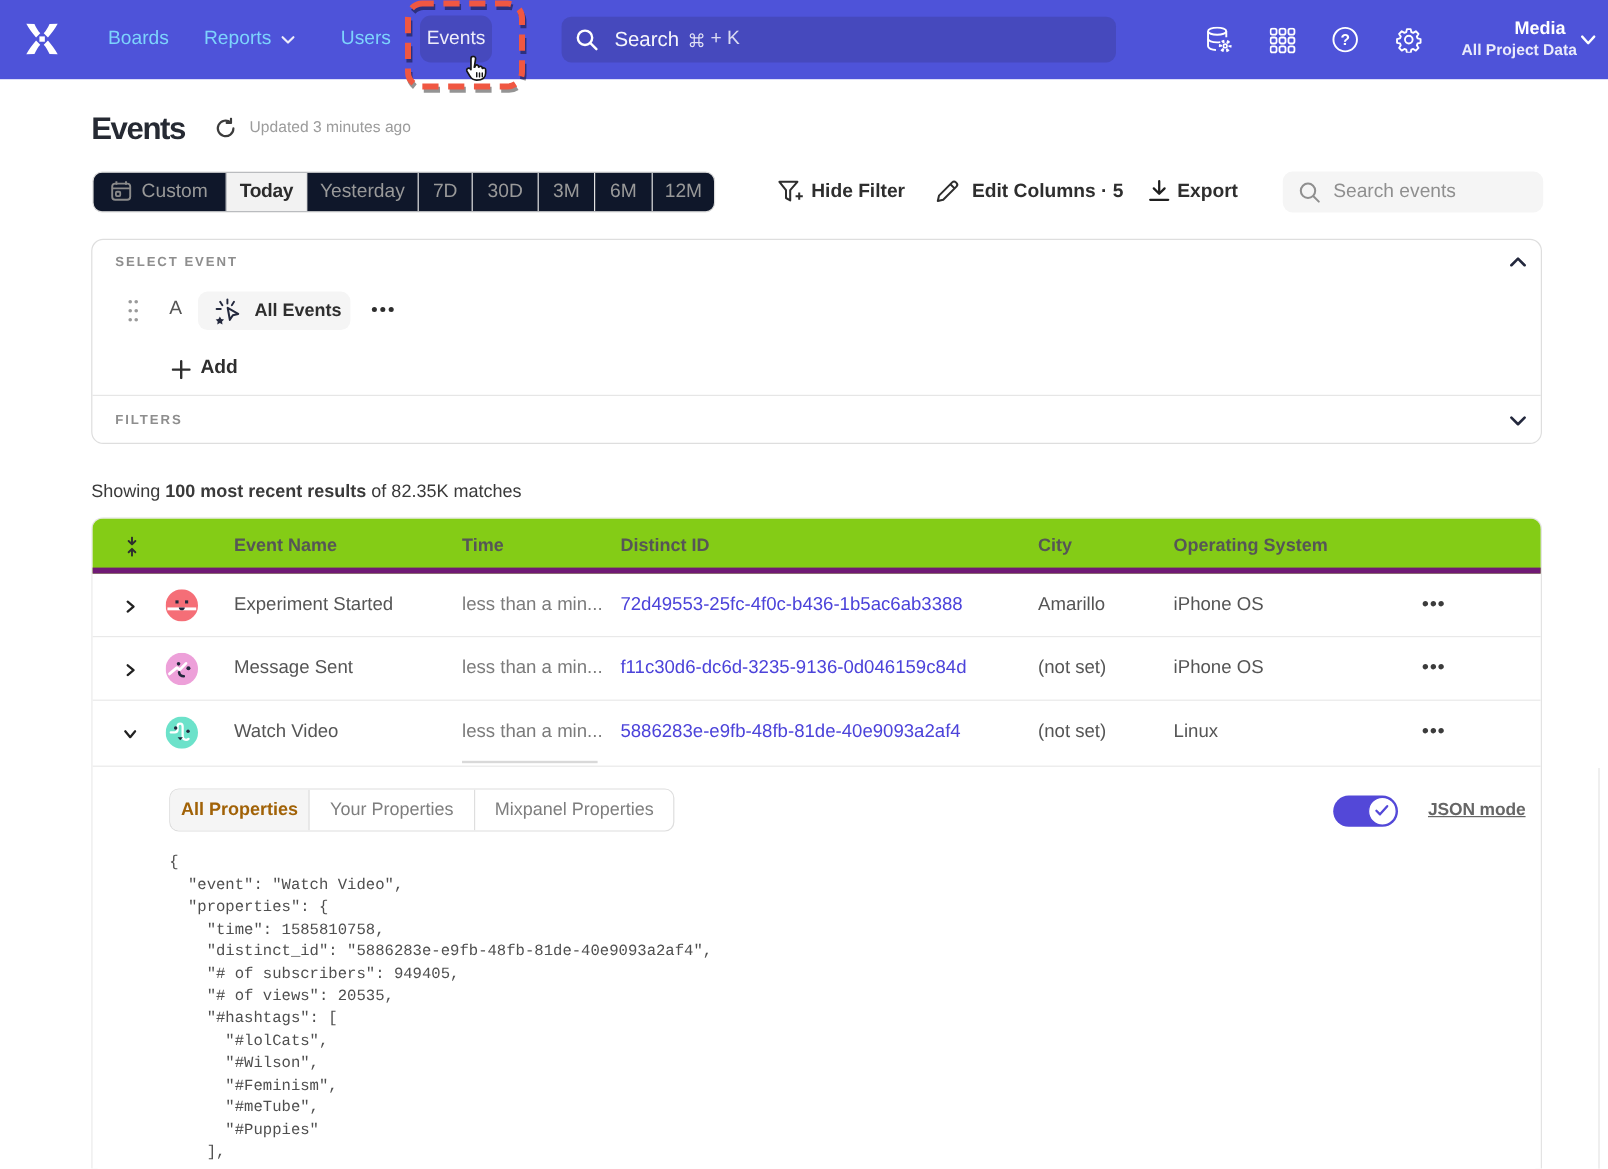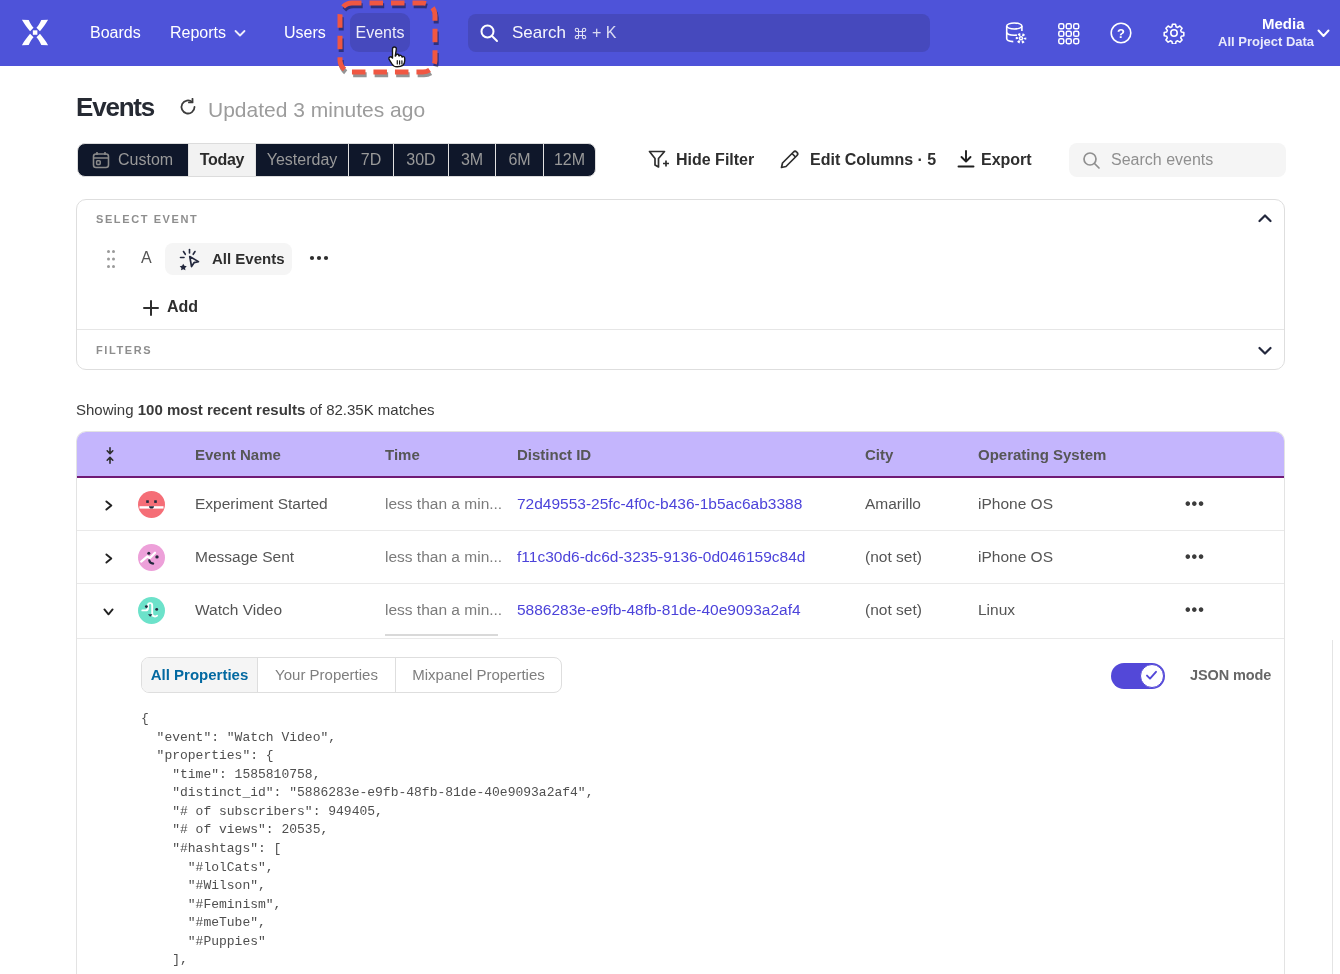--- a/index.html
+++ b/index.html
@@ -2,32 +2,32 @@
 <html><head>
 <meta charset="utf-8">
 <style>
 * { margin:0; padding:0; box-sizing:border-box; }
 html,body { width:1340px; height:974px; background:#fff; font-family:"Liberation Sans", sans-serif; overflow:hidden; }
 #app { position:relative; width:1340px; height:974px; }
 .abs { position:absolute; }
 
 
 #nav { position:absolute; left:0; top:0; width:1340px; height:66px; background:#4e53d9; }
-.navlink { position:absolute; top:0; height:66px; line-height:66px; color:#ffffff; font-size:16px; font-weight:400; }
+.navlink { position:absolute; top:0; height:66px; line-height:66px; color:#7dd3fc; font-size:16px; font-weight:400; }
 #events-btn { position:absolute; left:350px; top:13px; width:60px; height:39px; background:#4649bd; border-radius:9px; color:#eeedfa; font-size:16px; font-weight:400; text-align:center; line-height:39px; }
 #searchpill { position:absolute; left:468px; top:14px; width:462px; height:38px; background:#4649bd; border-radius:8px; color:#fff; }
 #searchpill .stext { position:absolute; left:44px; top:0; height:38px; line-height:38px; font-size:17px; color:rgba(255,255,255,0.95); }
 #searchpill .skbd { position:absolute; left:124px; top:0; height:38px; line-height:38px; font-size:16px; color:rgba(255,255,255,0.8); }
 #media { position:absolute; left:1218px; top:14px; color:#fff; }
 #media .m1 { font-size:15px; font-weight:700; line-height:19px;margin-left:44px; }
 #media .m2 { font-size:13px; font-weight:600; color:rgba(255,255,255,0.88); line-height:18px; }
 
 
 #h1 { position:absolute; left:76px; top:92px; font-size:26px; font-weight:700; color:#262a33; letter-spacing:-1.2px; }
-#updated { position:absolute; left:208px; top:98px; font-size:21px; color:#9c9c9c; }
+#updated { position:absolute; left:208px; top:98px; font-size:13px; color:#9c9c9c; }
 
 
 #seg { position:absolute; left:77px; top:143px; height:34px; border:1px solid #dcdcdc; border-radius:8px; display:flex; overflow:hidden; background:#0f172a; }
 #seg .s { height:32px; line-height:32px; text-align:center; font-size:16px; color:#999; border-right:1px solid #e2e2e2; }
 #seg .s:last-child { border-right:none; }
 #seg .sel { background:#f2f2f2; color:#2b2b2b; font-weight:600; letter-spacing:-0.3px; }
 
 
 .toolbtn { position:absolute; top:151px; font-size:16px; font-weight:700; color:#2e2e2e; }
 #searchevents { position:absolute; left:1069px; top:143px; width:217px; height:34px; background:#f5f5f5; border-radius:8px; }
@@ -40,38 +40,38 @@
 #allevents span { position:absolute; left:47px; top:0; line-height:32px; font-size:15px; font-weight:600; color:#2e2e2e; }
 #addbtn { position:absolute; left:66px; top:96px; width:120px; height:28px; }
 #addbtn span { font-size:16px; font-weight:600; color:#2e2e2e; }
 #filtersrow { position:absolute; left:0; top:129px; width:1207px; height:41px; border-top:1px solid #e6e6e6; }
 
 
 #showing { position:absolute; left:76px; top:401px; font-size:15px; color:#3a3a3a; }
 
 
 #table { position:absolute; left:76px; top:431px; width:1209px; height:543px; border:1px solid #e3e3e3; border-bottom:none; border-radius:10px 10px 0 0; background:#fff; overflow:hidden; }
-#thead { position:absolute; left:0; top:0; width:1207px; height:46px; background:#c4b5fd; border-bottom:2px solid #701a75; }
+#thead { position:absolute; left:0; top:0; width:1207px; height:46px; background:#84cc16; border-bottom:5px solid #701a75; }
 .th { position:absolute; top:0; height:46px; line-height:46px; font-size:15px; font-weight:600; color:#565656; }
 .row { position:absolute; left:0; width:1207px; height:53px; border-bottom:1px solid #e9e9e9; }
 .cell { position:absolute; top:0; height:52px; line-height:52px; font-size:15.5px; color:#555; }
 .gray { color:#7b7b7b; }
 .link { color:#4c43da; }
 .dots3 { position:absolute; left:1108px; top:0; height:52px; line-height:52px; font-size:16px; letter-spacing:1px; font-weight:700; color:#3c3c3c; }
 
 
 #tabs { position:absolute; left:141px; top:657px; height:36px; border:1px solid #dedede; border-radius:8px; display:flex; overflow:hidden; background:#fff; }
 #tabs .t { height:34px; line-height:34px; text-align:center; font-size:15px; color:#7e7e7e; border-right:1px solid #dedede; }
 #tabs .t:last-child { border-right:none; }
-#tabs .tsel { background:#f5f5f5; color:#0369a1; font-weight:700; }
+#tabs .tsel { background:#f5f5f5; color:#a16207; font-weight:700; }
 
 
 #toggle { position:absolute; left:1111px; top:663px; width:54px; height:26px; background:#5348d8; border-radius:13px; }
 #knob { position:absolute; left:29px; top:1px; width:24px; height:24px; background:#fff; border-radius:50%; border:1.5px solid #5348d8; }
-#jsonmode { position:absolute; left:1190px; top:667px; font-size:14.5px; font-weight:600; color:#666; letter-spacing:-0.1px; }
+#jsonmode { position:absolute; left:1190px; top:667px; font-size:14.5px; font-weight:600; color:#666; letter-spacing:-0.1px;text-decoration:underline; }
 
 
 #json { position:absolute; left:141px; top:710px; font-family:"Liberation Mono", monospace; font-size:13px; line-height:18.56px; color:#4f4f4f; white-space:pre; }
 </style>
 </head>
 <body>
 <div id="app">
 
 <div id="nav">
   <svg class="abs" style="left:21px;top:19px" width="28" height="27" viewBox="0 0 27 26.2">

